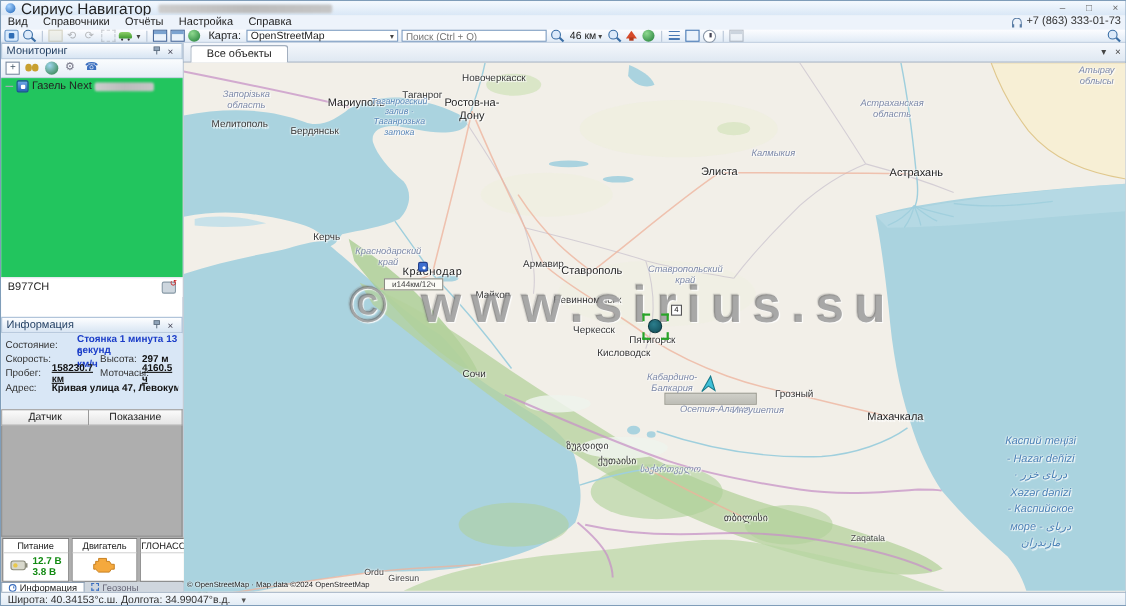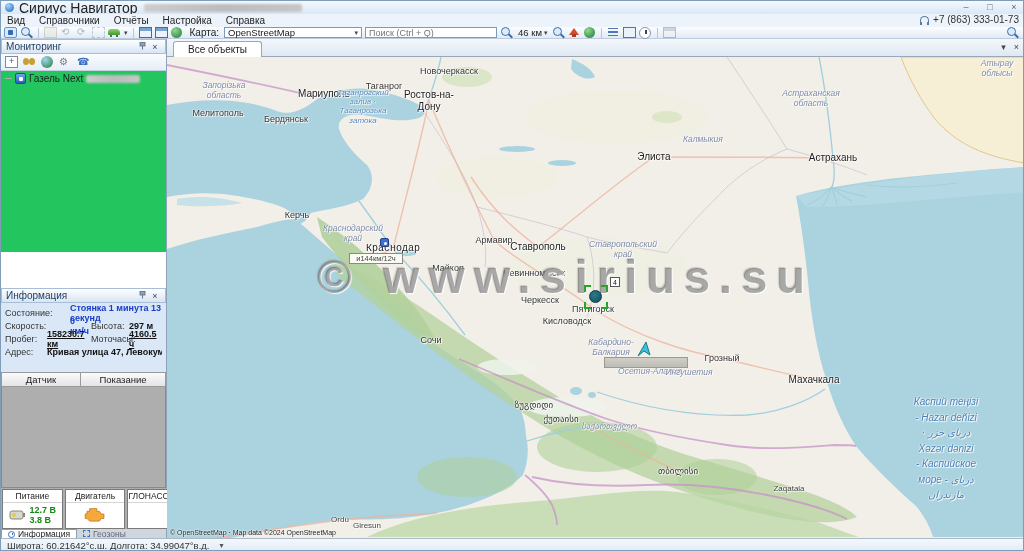--- a/index.html
+++ b/index.html
@@ -288,20 +288,24 @@
         <span class="mt-ic mt-phone">☎</span>
       </div>
       <div id="tree">
         <div class="tree-item">
           <span class="tree-dash"></span>
           <span class="veh-ic"></span>
           <span class="tree-label">Газель Next</span>
           <span class="redact tree-redact"></span>
         </div>
       </div>
+      <div id="plate-row">
+        <span id="plate-text">В977СН</span>
+        <span class="call-ic"></span>
+      </div>
       <div class="p-head" id="info-head">
         <span class="p-title">Информация</span>
         <span class="p-btn">
           <svg width="8" height="8" viewBox="0 0 8 8">
               <rect x="1" y="0.5" width="5" height="3.5" fill="#8fa3b8" stroke="#5a6b7d" stroke-width="0.8"></rect>
               <line x1="3.5" y1="4" x2="3.5" y2="7.5" stroke="#5a6b7d" stroke-width="0.9"></line>
             </svg>
         </span>
         <span class="p-btn">×</span>
       </div>
@@ -548,17 +552,17 @@
             </svg>
         </div>
         <div id="veh-label-redact"></div>
 
         <div id="attribution">© OpenStreetMap · Map data ©2024 OpenStreetMap</div>
       </div>
     </div>
   </div>
 
   <div id="statusbar">
-    <span id="coords">Широта: 60.21642°с.ш.   Долгота: 34.99047°в.д.</span>
+    <span id="coords">Широта: 40.34153°с.ш.   Долгота: 34.99047°в.д.</span>
     <span class="sb-caret">▾</span>
   </div>
 
 </div>
 
 </body></html>

